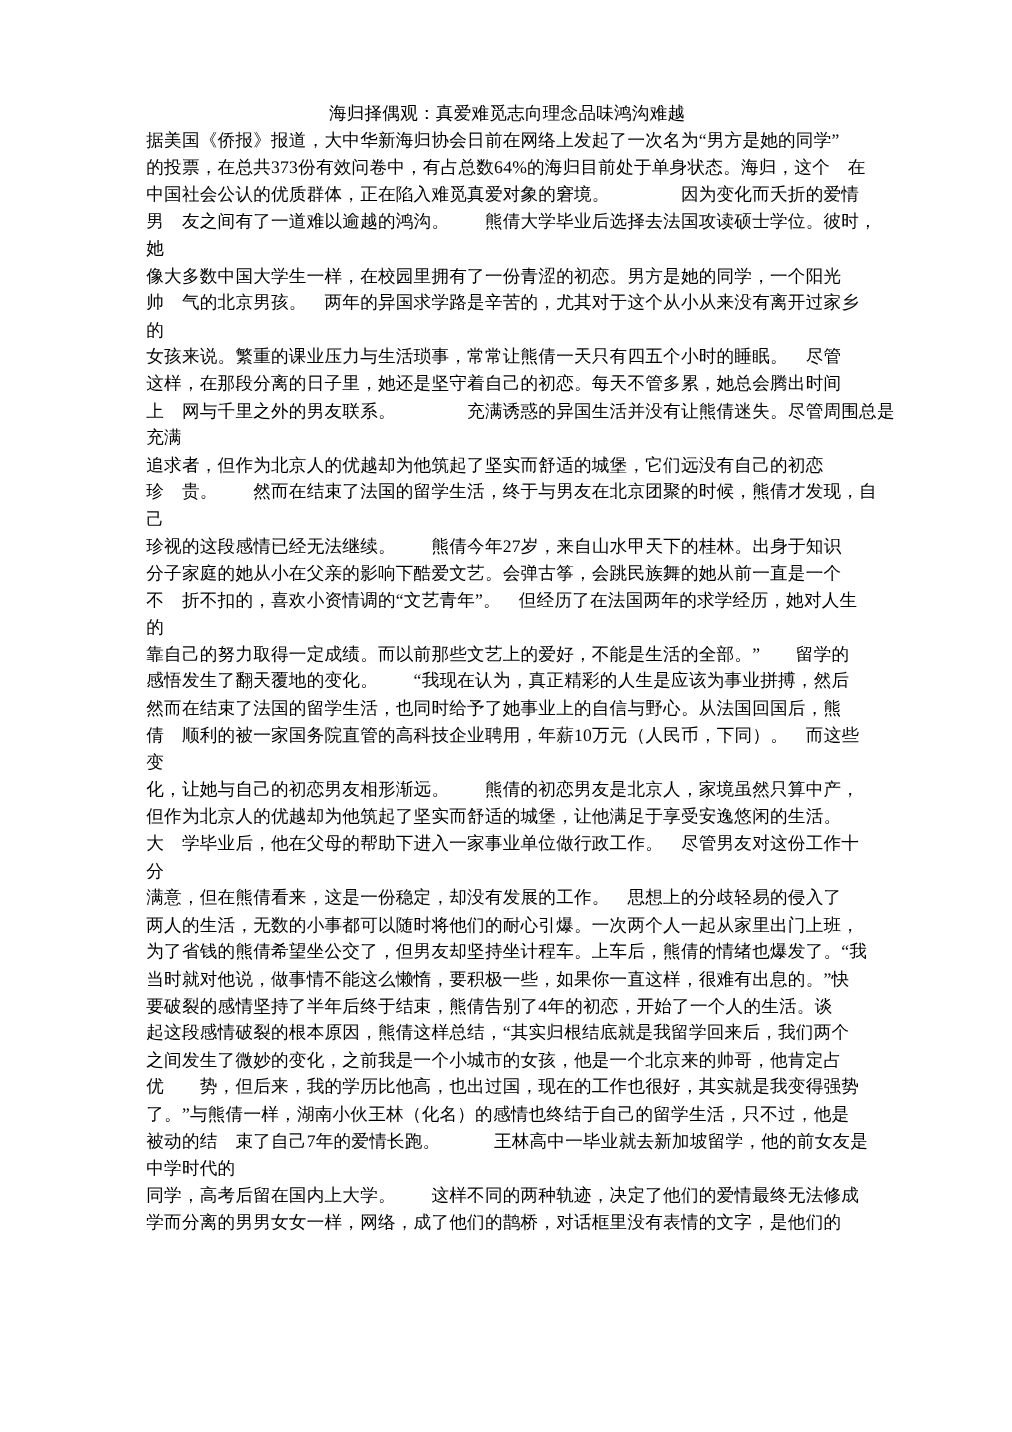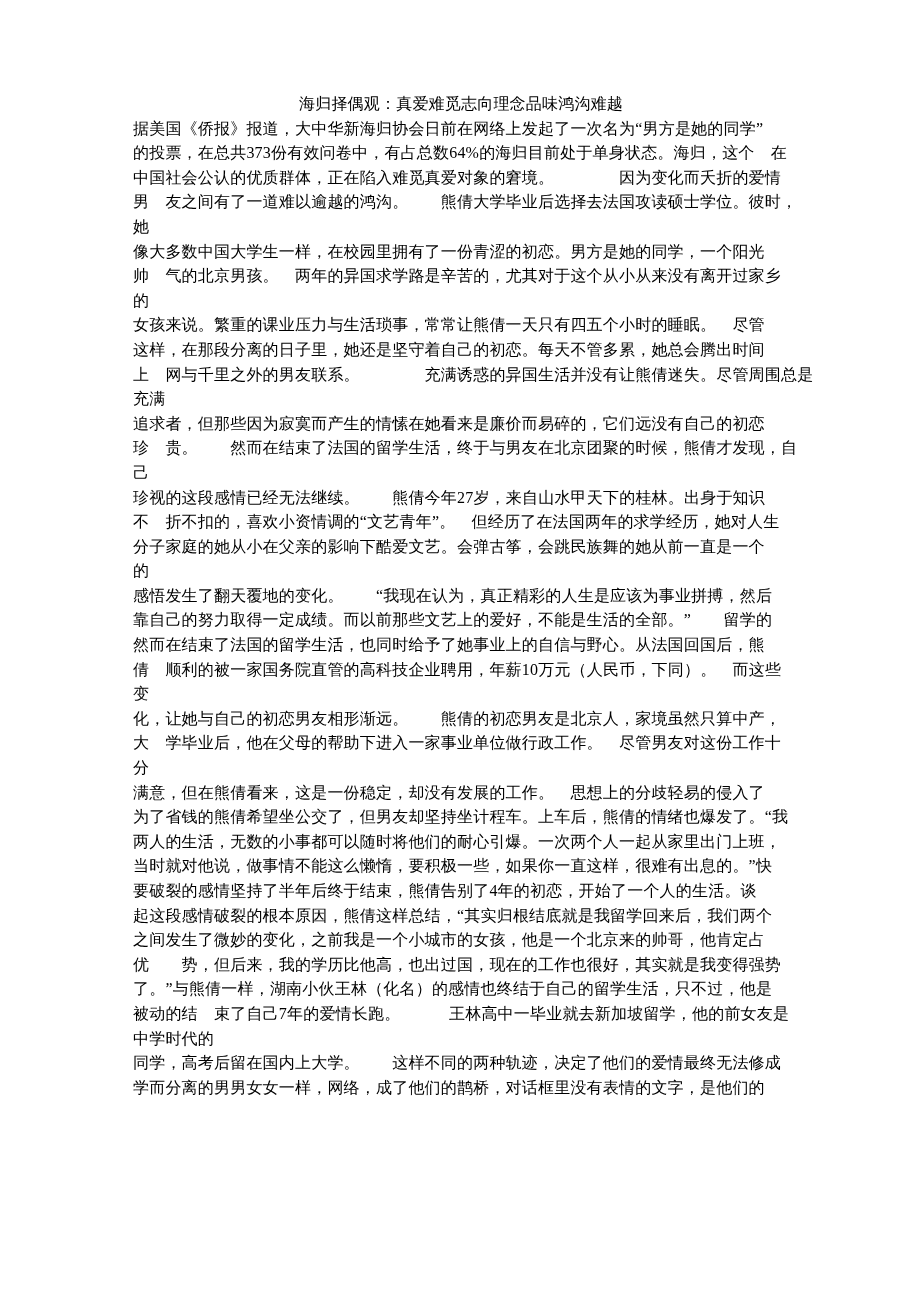--- a/index.html
+++ b/index.html
@@ -49,38 +49,39 @@
         <div class="doc-line">中国社会公认的优质群体，正在陷入难觅真爱对象的窘境。　　　　因为变化而夭折的爱情</div>
         <div class="doc-line">男　友之间有了一道难以逾越的鸿沟。　　熊倩大学毕业后选择去法国攻读硕士学位。彼时，</div>
         <div class="doc-line">她</div>
         <div class="doc-line">像大多数中国大学生一样，在校园里拥有了一份青涩的初恋。男方是她的同学，一个阳光</div>
         <div class="doc-line">帅　气的北京男孩。　两年的异国求学路是辛苦的，尤其对于这个从小从来没有离开过家乡</div>
         <div class="doc-line">的</div>
         <div class="doc-line">女孩来说。繁重的课业压力与生活琐事，常常让熊倩一天只有四五个小时的睡眠。　尽管</div>
         <div class="doc-line">这样，在那段分离的日子里，她还是坚守着自己的初恋。每天不管多累，她总会腾出时间</div>
         <div class="doc-line">上　网与千里之外的男友联系。　　　　充满诱惑的异国生活并没有让熊倩迷失。尽管周围总是</div>
         <div class="doc-line">充满</div>
-        <div class="doc-line">追求者，但那些因为寂寞而产生的情愫在她看来是廉价而易碎的，它们远没有自己的初恋</div>
+        <div class="doc-line">追求者，但作为北京人的优越却为他筑起了坚实而舒适的城堡，它们远没有自己的初恋</div>
         <div class="doc-line">珍　贵。　　然而在结束了法国的留学生活，终于与男友在北京团聚的时候，熊倩才发现，自</div>
         <div class="doc-line">己</div>
         <div class="doc-line">珍视的这段感情已经无法继续。　　熊倩今年27岁，来自山水甲天下的桂林。出身于知识</div>
+        <div class="doc-line">分子家庭的她从小在父亲的影响下酷爱文艺。会弹古筝，会跳民族舞的她从前一直是一个</div>
         <div class="doc-line">不　折不扣的，喜欢小资情调的“文艺青年”。　但经历了在法国两年的求学经历，她对人生</div>
-        <div class="doc-line">分子家庭的她从小在父亲的影响下酷爱文艺。会弹古筝，会跳民族舞的她从前一直是一个</div>
         <div class="doc-line">的</div>
+        <div class="doc-line">靠自己的努力取得一定成绩。而以前那些文艺上的爱好，不能是生活的全部。”　　留学的</div>
         <div class="doc-line">感悟发生了翻天覆地的变化。　　“我现在认为，真正精彩的人生是应该为事业拼搏，然后</div>
-        <div class="doc-line">靠自己的努力取得一定成绩。而以前那些文艺上的爱好，不能是生活的全部。”　　留学的</div>
         <div class="doc-line">然而在结束了法国的留学生活，也同时给予了她事业上的自信与野心。从法国回国后，熊</div>
         <div class="doc-line">倩　顺利的被一家国务院直管的高科技企业聘用，年薪10万元（人民币，下同）。　而这些</div>
         <div class="doc-line">变</div>
         <div class="doc-line">化，让她与自己的初恋男友相形渐远。　　熊倩的初恋男友是北京人，家境虽然只算中产，</div>
+        <div class="doc-line">但作为北京人的优越却为他筑起了坚实而舒适的城堡，让他满足于享受安逸悠闲的生活。</div>
         <div class="doc-line">大　学毕业后，他在父母的帮助下进入一家事业单位做行政工作。　尽管男友对这份工作十</div>
         <div class="doc-line">分</div>
         <div class="doc-line">满意，但在熊倩看来，这是一份稳定，却没有发展的工作。　思想上的分歧轻易的侵入了</div>
+        <div class="doc-line">两人的生活，无数的小事都可以随时将他们的耐心引爆。一次两个人一起从家里出门上班，</div>
         <div class="doc-line">为了省钱的熊倩希望坐公交了，但男友却坚持坐计程车。上车后，熊倩的情绪也爆发了。“我</div>
-        <div class="doc-line">两人的生活，无数的小事都可以随时将他们的耐心引爆。一次两个人一起从家里出门上班，</div>
         <div class="doc-line">当时就对他说，做事情不能这么懒惰，要积极一些，如果你一直这样，很难有出息的。”快</div>
         <div class="doc-line">要破裂的感情坚持了半年后终于结束，熊倩告别了4年的初恋，开始了一个人的生活。谈</div>
         <div class="doc-line">起这段感情破裂的根本原因，熊倩这样总结，“其实归根结底就是我留学回来后，我们两个</div>
         <div class="doc-line">之间发生了微妙的变化，之前我是一个小城市的女孩，他是一个北京来的帅哥，他肯定占</div>
         <div class="doc-line">优　　势，但后来，我的学历比他高，也出过国，现在的工作也很好，其实就是我变得强势</div>
         <div class="doc-line">了。”与熊倩一样，湖南小伙王林（化名）的感情也终结于自己的留学生活，只不过，他是</div>
         <div class="doc-line">被动的结　束了自己7年的爱情长跑。　　　王林高中一毕业就去新加坡留学，他的前女友是</div>
         <div class="doc-line">中学时代的</div>
         <div class="doc-line">同学，高考后留在国内上大学。　　这样不同的两种轨迹，决定了他们的爱情最终无法修成</div>
         <div class="doc-line">学而分离的男男女女一样，网络，成了他们的鹊桥，对话框里没有表情的文字，是他们的</div>

